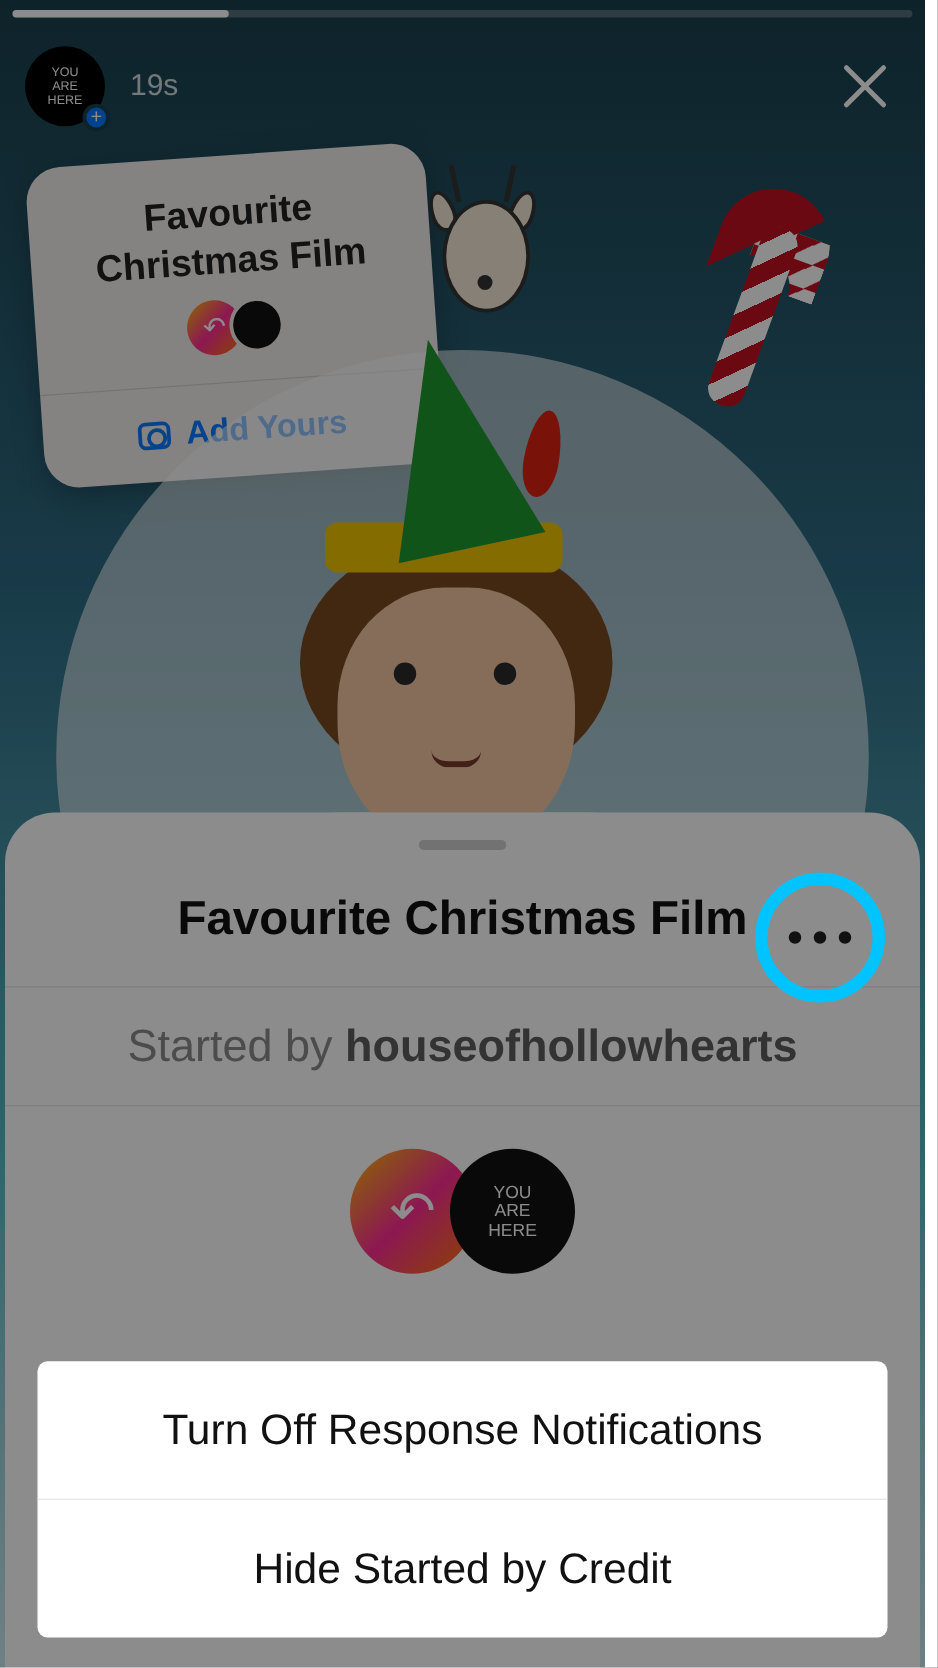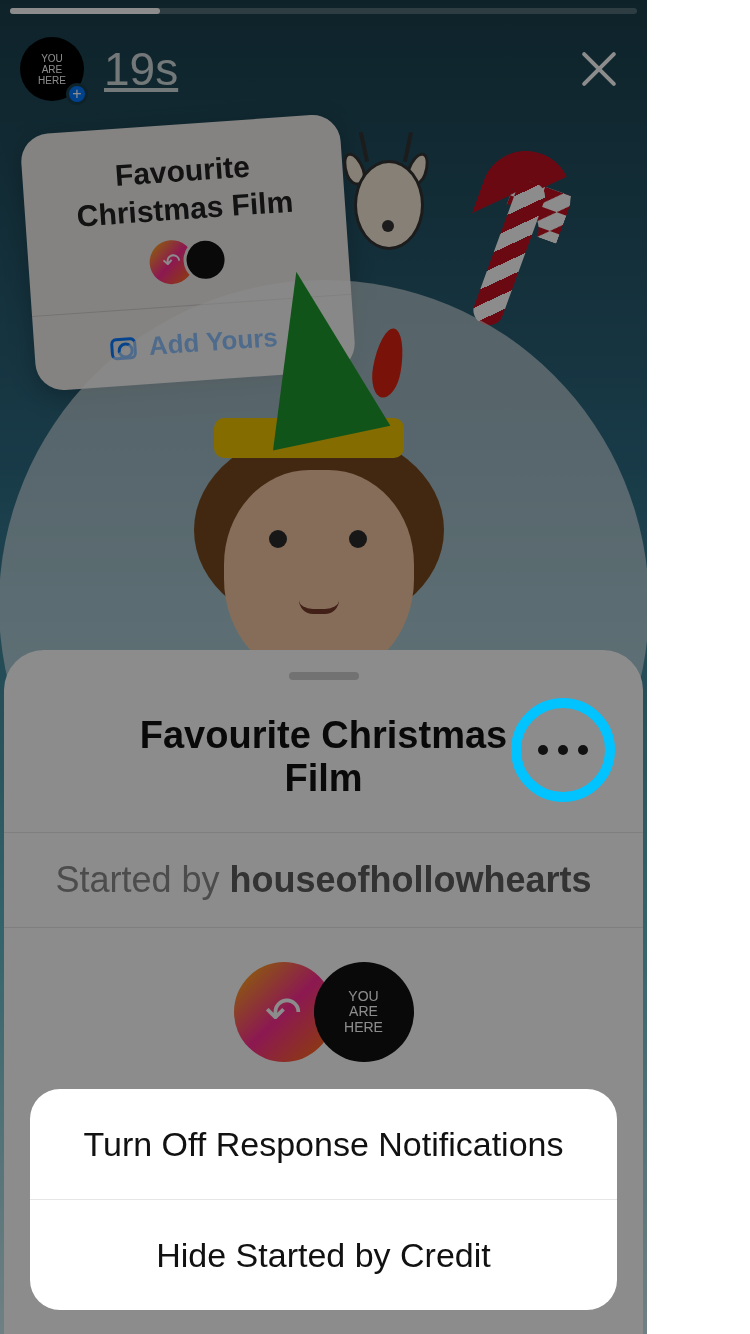--- a/index.html
+++ b/index.html
@@ -1,24 +1,24 @@
 <!DOCTYPE html>
 <html><head>
 <meta charset="utf-8">
 <style>
   * { box-sizing: border-box; margin: 0; padding: 0; }
   html, body { width: 750px; height: 1334px; overflow: hidden; font-family: -apple-system, Helvetica, Arial, sans-serif; }
-  .screen { position: relative; width: 647px; height: 1334px; background: linear-gradient(180deg,#1b3f4c 0%, #2d6b83 35%, #5fb6c4 70%, #cbeaf0 100%); }
+  .screen { position: relative; width: 740px; height: 1334px; background: linear-gradient(180deg,#1b3f4c 0%, #2d6b83 35%, #5fb6c4 70%, #cbeaf0 100%); }
   .progress { position:absolute; top:8px; left:10px; right:10px; height:6px; background:rgba(255,255,255,0.25); border-radius:3px;}
   .progress .bar{height:100%;width:24%;background:#fff;border-radius:3px;}
   .story-header { position:absolute; top:34px; left:20px; right:20px; height:70px; display:flex; align-items:center; gap:20px;}
   .avatar { width:64px;height:64px;border-radius:50%;background:#000;display:flex;align-items:center;justify-content:center;color:#fff;font-size:10px;line-height:1.1;text-align:center;position:relative;font-weight:500;}
   .avatar .plus{position:absolute;right:-4px;bottom:-4px;width:22px;height:22px;border-radius:50%;background:#007aff;border:3px solid #1b3f4c;display:flex;align-items:center;justify-content:center;color:#fff;font-size:16px;line-height:1;}
   .story-title{color:#fff;font-size:34px;font-weight:600;}
-  .story-age{color:rgba(255,255,255,0.8);font-size:46px;text-decoration:underline;}
+  .story-age{color:rgba(255,255,255,0.8);font-size:24px;}
   .close-x{position:absolute;right:4px;top:10px;width:50px;height:50px;}
   .close-x::before,.close-x::after{content:"";position:absolute;left:24px;top:2px;width:4px;height:46px;background:#fff;border-radius:2px;}
   .close-x::before{transform:rotate(45deg);} .close-x::after{transform:rotate(-45deg);}
 
   .sticker-card{position:absolute;top:124px;left:28px;width:320px;background:#f1efed;border-radius:28px;box-shadow:0 8px 24px rgba(0,0,0,0.25);transform:rotate(-4deg);}
   .sticker-card .title{padding:28px 28px 12px;text-align:center;font-size:30px;font-weight:700;color:#222;line-height:1.25;}
   .sticker-card .chips{display:flex;justify-content:center;gap:-8px;padding-bottom:22px;}
   .chip{width:44px;height:44px;border-radius:50%;}
   .chip.reply{background:linear-gradient(135deg,#ffbf00,#ff2d95,#ff7a00);display:flex;align-items:center;justify-content:center;color:#fff;font-size:22px;}
   .chip.dark{background:#111;margin-left:-10px;border:3px solid #f1efed;}
@@ -63,21 +63,21 @@
   .avatars-row{display:flex;justify-content:center;gap:0;padding:34px 0 0;}
   .big-chip{width:100px;height:100px;border-radius:50%;}
   .big-chip.reply{background:linear-gradient(135deg,#ffbf00,#ff2d95,#ff7a00);display:flex;align-items:center;justify-content:center;color:#fff;font-size:44px;}
   .big-chip.dark{background:#111;margin-left:-20px;display:flex;align-items:center;justify-content:center;color:#fff;font-size:14px;text-align:center;line-height:1.1;}
 
   
   .dim{position:absolute;inset:0;background:rgba(0,0,0,0.45);}
 
   
   .action-area{position:absolute;left:30px;right:30px;bottom:24px;}
-  .action-group{background:#fff;border-radius:30px;overflow:hidden;}
+  .action-group{background:#fff;border-radius:8px;overflow:hidden;}
   .action-item{height:110px;display:flex;align-items:center;justify-content:center;font-size:34px;color:#111;}
   .action-group .sep2{height:1px;background:#e6e6e6;}
   .cancel{margin-top:18px;background:#fff;border-radius:30px;height:102px;display:flex;align-items:center;justify-content:center;font-size:36px;font-weight:600;color:#111;}
 </style>
 </head>
 <body>
 
 <div class="screen">
 
   <div class="progress">

